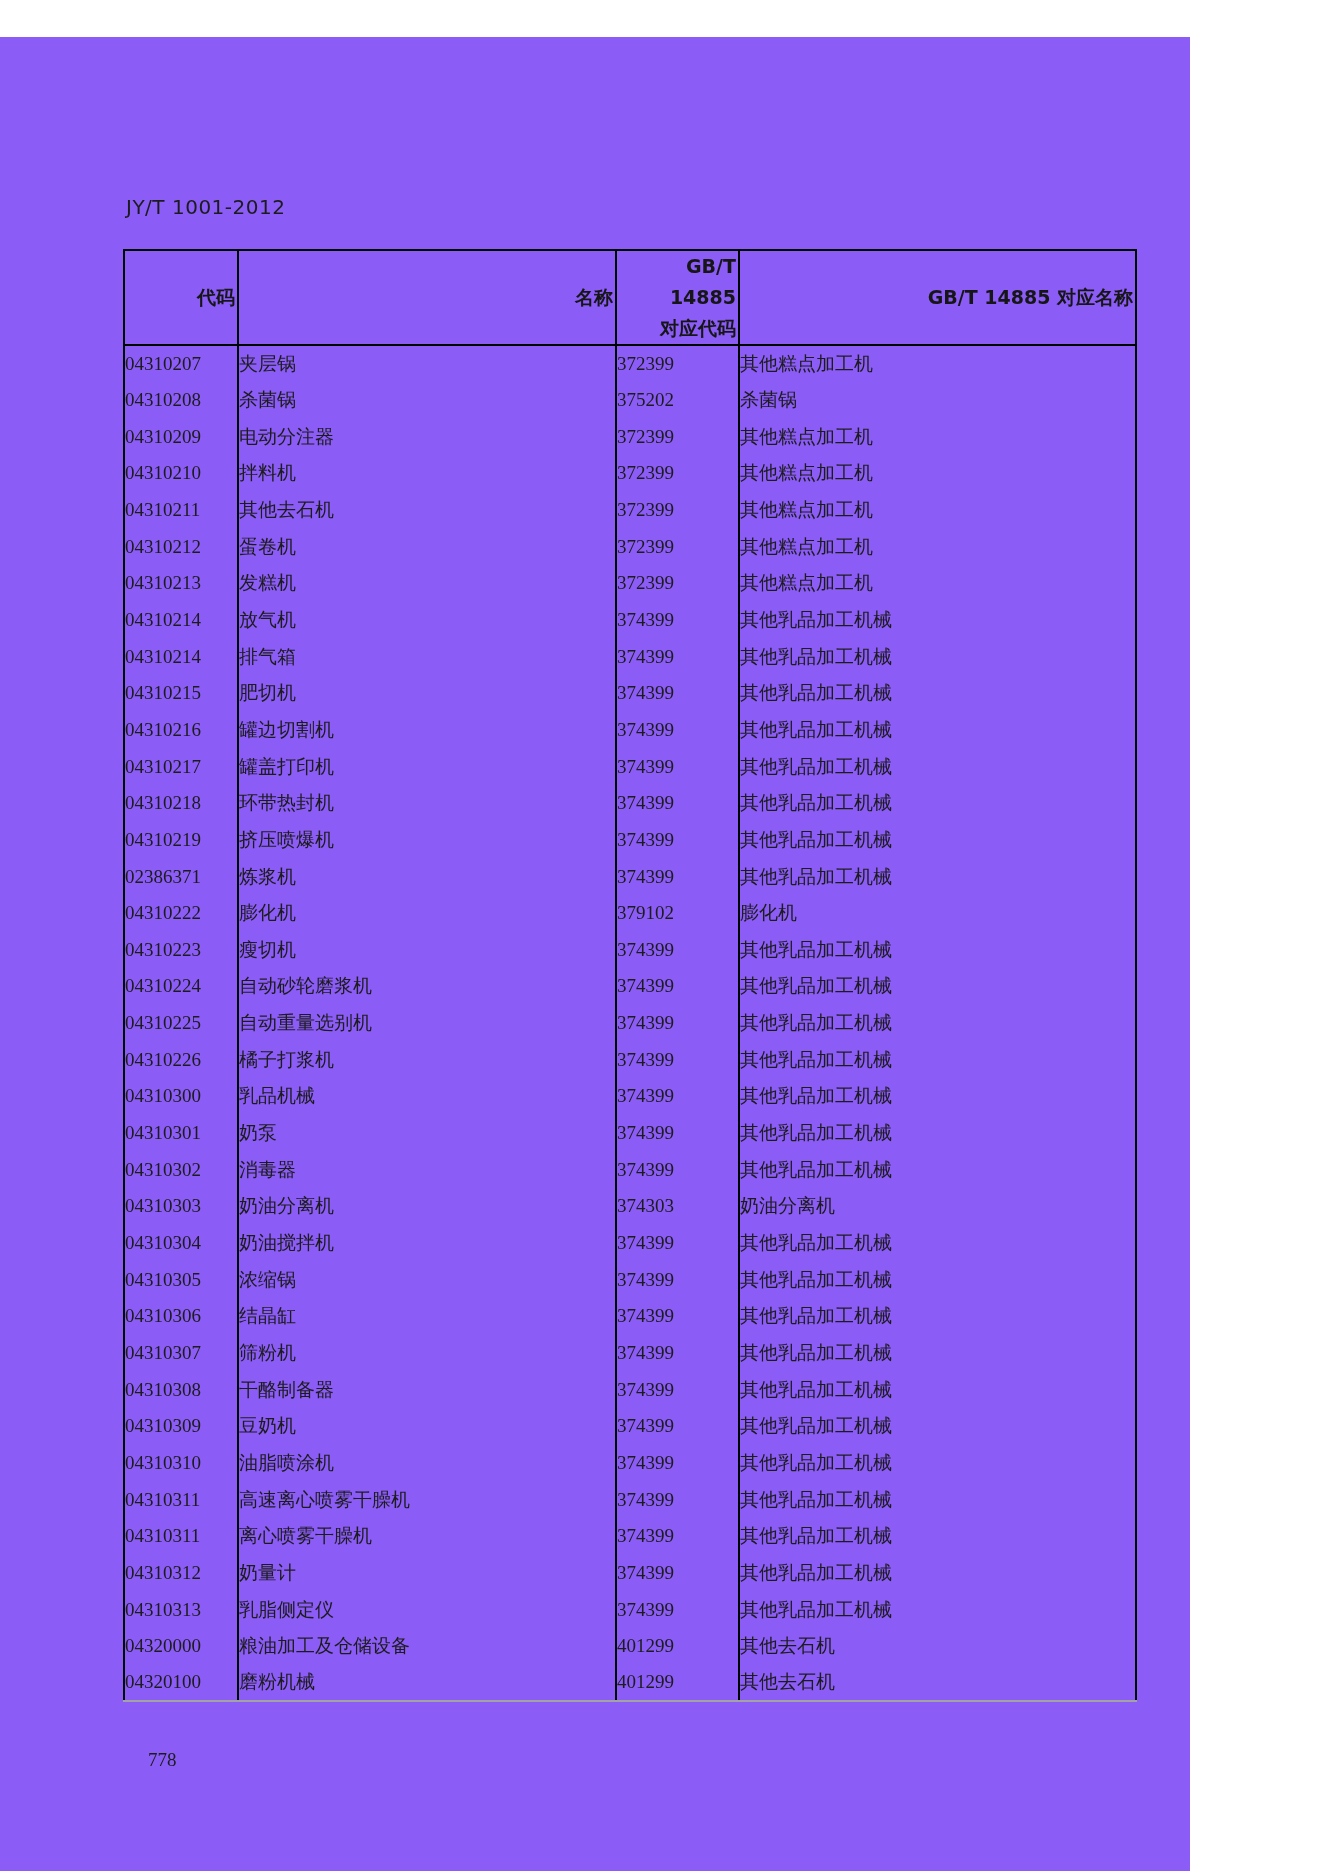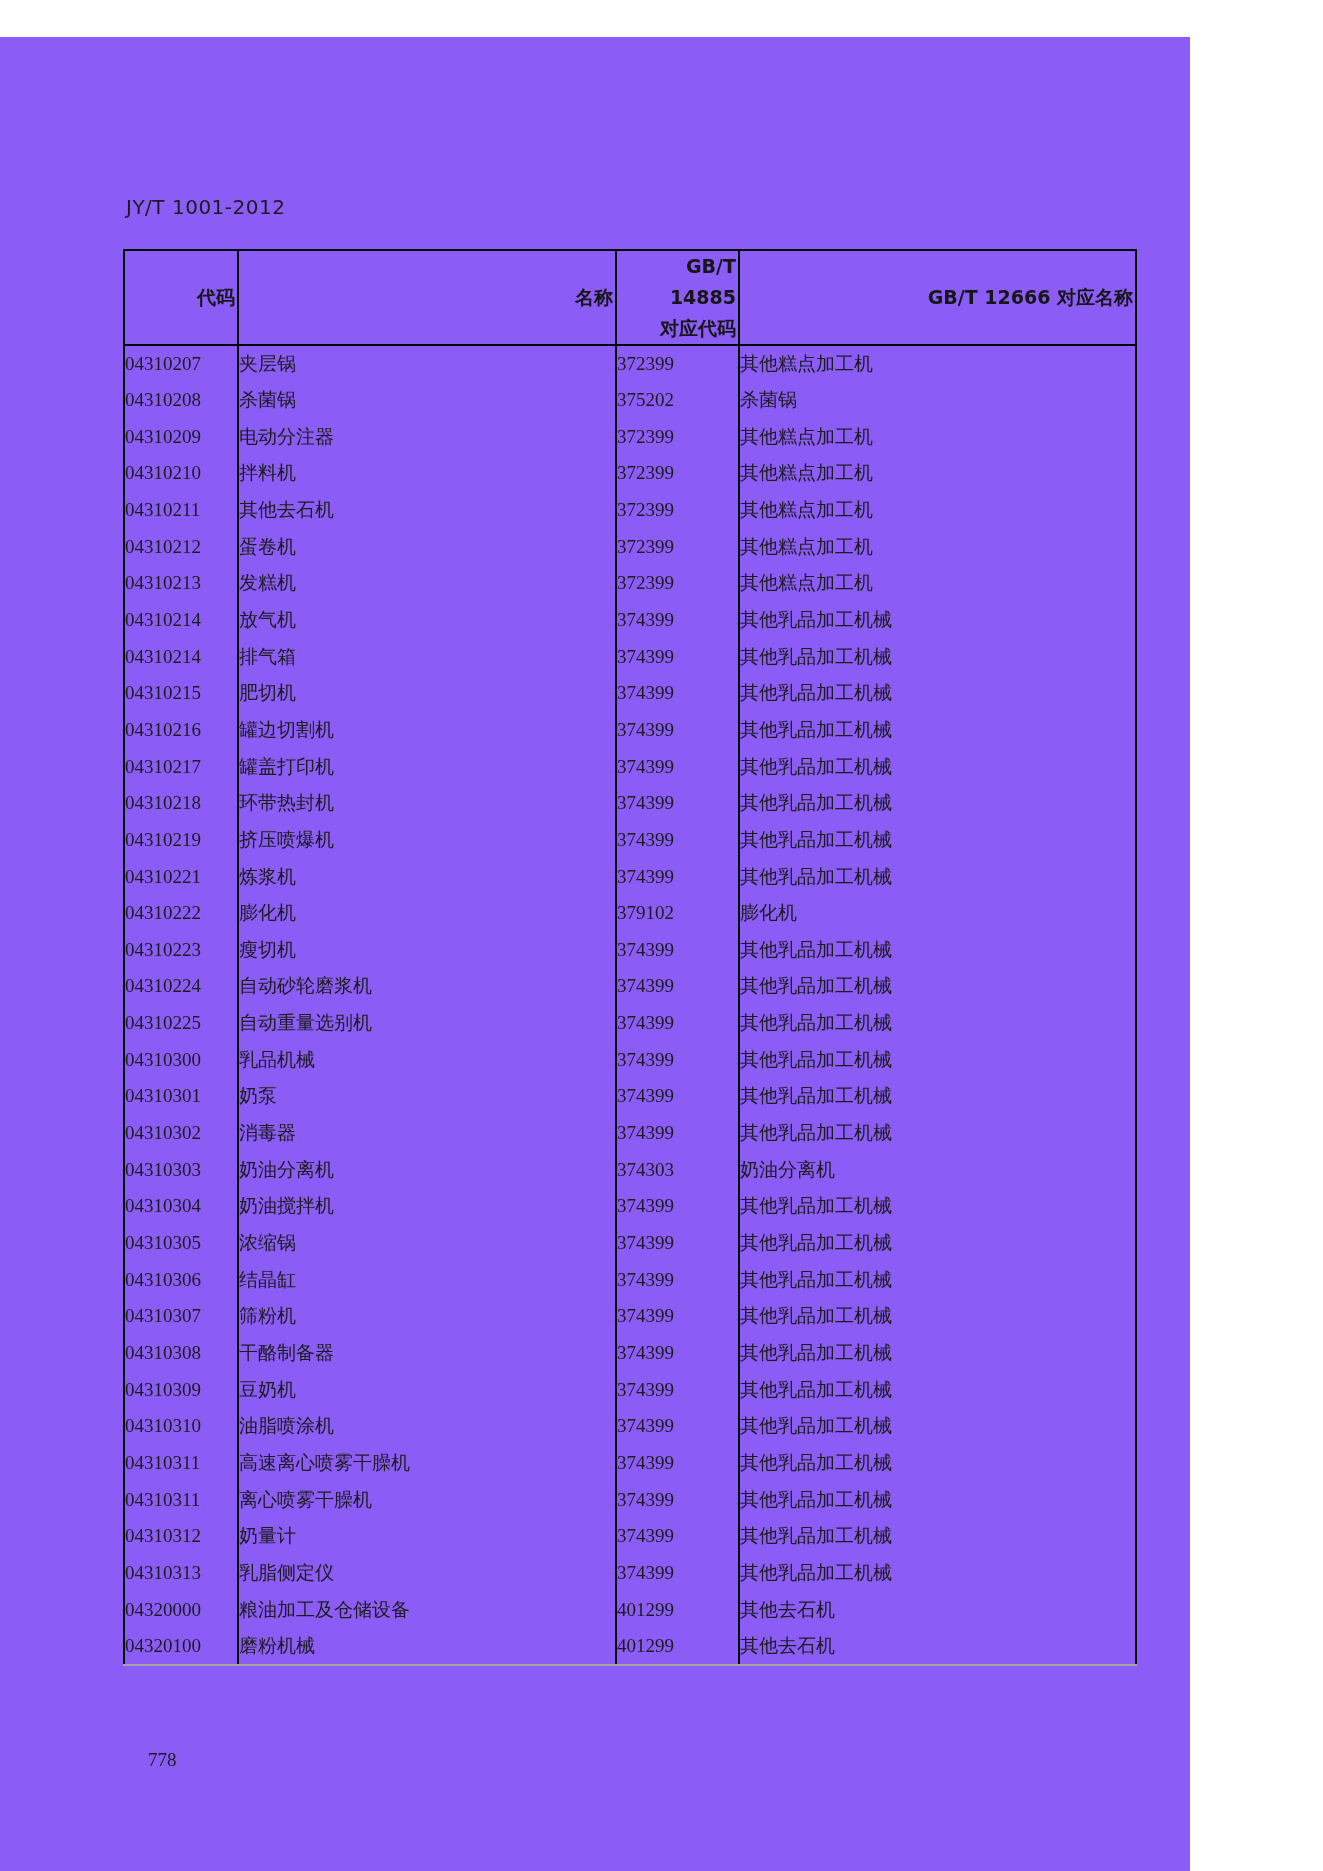--- a/index.html
+++ b/index.html
@@ -96,21 +96,21 @@
       <col style="width:378px">
       <col style="width:123px">
       <col style="width:397px">
     </colgroup>
     <thead>
       <tr>
         <th>代码</th>
         <th>名称</th>
         <th>GB/T 14885
 对应代码</th>
-        <th>GB/T 12666 对应名称</th>
+        <th>GB/T 14885 对应名称</th>
       </tr>
     </thead>
     <tbody>
         <tr>
           <td class="col-code">04310207</td>
           <td class="col-name">夹层锅</td>
           <td class="col-gbcode">372399</td>
           <td class="col-gbname">其他糕点加工机</td>
         </tr>
         <tr>
@@ -185,21 +185,21 @@
           <td class="col-gbcode">374399</td>
           <td class="col-gbname">其他乳品加工机械</td>
         </tr>
         <tr>
           <td class="col-code">04310219</td>
           <td class="col-name">挤压喷爆机</td>
           <td class="col-gbcode">374399</td>
           <td class="col-gbname">其他乳品加工机械</td>
         </tr>
         <tr>
-          <td class="col-code">04310221</td>
+          <td class="col-code">02386371</td>
           <td class="col-name">炼浆机</td>
           <td class="col-gbcode">374399</td>
           <td class="col-gbname">其他乳品加工机械</td>
         </tr>
         <tr>
           <td class="col-code">04310222</td>
           <td class="col-name">膨化机</td>
           <td class="col-gbcode">379102</td>
           <td class="col-gbname">膨化机</td>
         </tr>
@@ -215,20 +215,26 @@
           <td class="col-gbcode">374399</td>
           <td class="col-gbname">其他乳品加工机械</td>
         </tr>
         <tr>
           <td class="col-code">04310225</td>
           <td class="col-name">自动重量选别机</td>
           <td class="col-gbcode">374399</td>
           <td class="col-gbname">其他乳品加工机械</td>
         </tr>
         <tr>
+          <td class="col-code">04310226</td>
+          <td class="col-name">橘子打浆机</td>
+          <td class="col-gbcode">374399</td>
+          <td class="col-gbname">其他乳品加工机械</td>
+        </tr>
+        <tr>
           <td class="col-code">04310300</td>
           <td class="col-name">乳品机械</td>
           <td class="col-gbcode">374399</td>
           <td class="col-gbname">其他乳品加工机械</td>
         </tr>
         <tr>
           <td class="col-code">04310301</td>
           <td class="col-name">奶泵</td>
           <td class="col-gbcode">374399</td>
           <td class="col-gbname">其他乳品加工机械</td>

